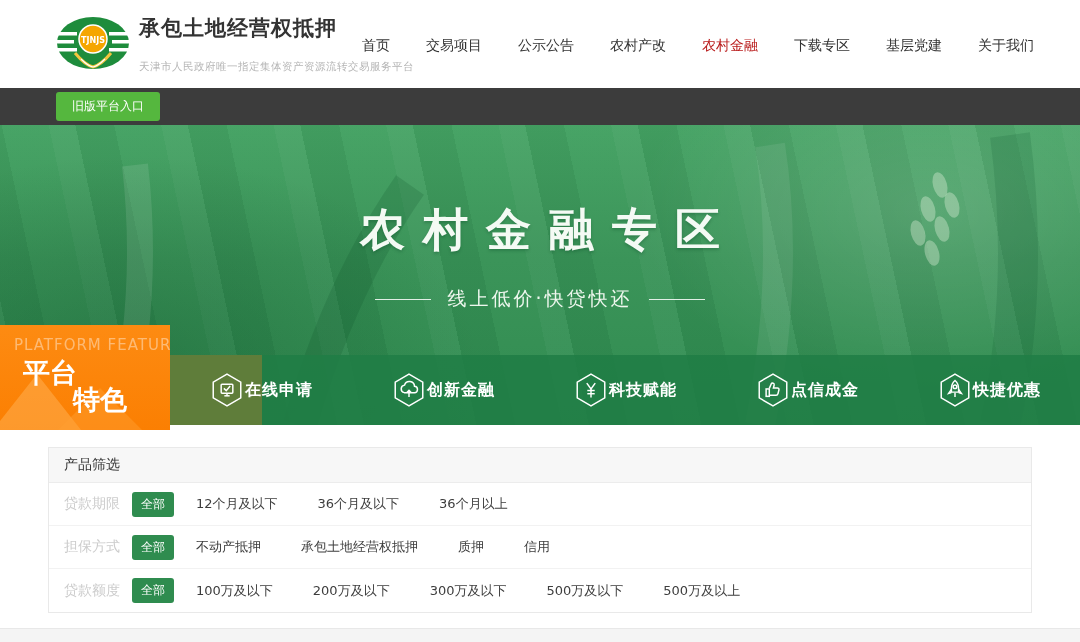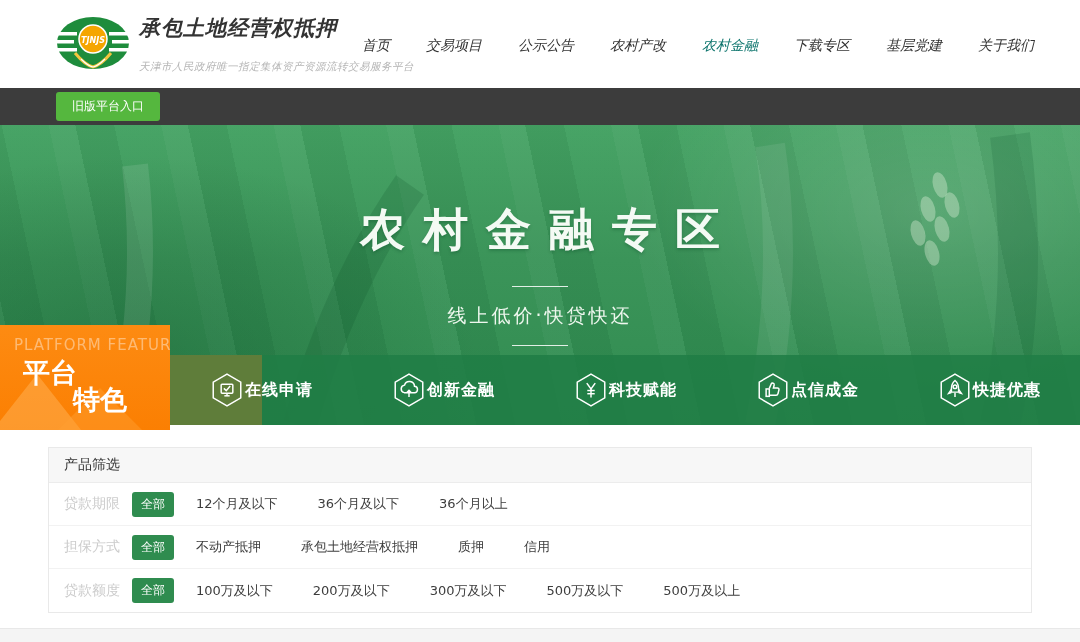--- a/index.html
+++ b/index.html
@@ -1,47 +1,47 @@
 <!DOCTYPE html>
 <html><head>
 <meta charset="utf-8">
 <style>
   * { margin:0; padding:0; box-sizing:border-box; }
   html,body { width:1080px; height:642px; overflow:hidden; background:#fff;
     font-family:"DejaVu Sans","Liberation Sans",sans-serif; }
 
   
-  .header { height:88px; background:#fff; display:flex; align-items:center; position:relative;font-style:italic; }
+  .header { height:88px; background:#fff; display:flex; align-items:center; position:relative; }
   .brand { display:flex; align-items:center; margin-left:55px; }
   .logo { width:76px; height:58px; flex:0 0 auto; }
   .brand-text { margin-left:8px; }
   .brand-title { font-size:21px; font-weight:bold; color:#333; letter-spacing:1px; }
   .brand-sub { font-size:10.5px; color:#b5b5b5; margin-top:18px; letter-spacing:0.5px; }
   .nav { position:absolute; right:46px; top:0; height:92px; display:flex; align-items:center; gap:36px; }
   .nav-item { font-size:14px; color:#333; text-decoration:none; cursor:pointer; white-space:nowrap; }
-  .nav-item.active { color:#0f766e; }
+  .nav-item.active { color:#b91c1c; }
 
   
   .topbar { height:37px; background:#3c3c3c; display:flex; align-items:center; }
   .old-btn { margin-left:56px; background:#55b73e; color:#fff; font-size:12px; border:none;
     border-radius:3px; padding:6px 16px; cursor:pointer; }
 
   
   .hero { position:relative; height:300px; overflow:visible;
     background:
       radial-gradient(ellipse 420px 260px at 86% 28%, rgba(255,255,255,0.14), rgba(255,255,255,0) 70%),
       radial-gradient(ellipse 500px 300px at 12% 80%, rgba(10,70,35,0.30), rgba(10,70,35,0) 70%),
       repeating-linear-gradient(78deg, rgba(255,255,255,0.05) 0 26px, rgba(0,0,0,0.04) 26px 64px, rgba(255,255,255,0.02) 64px 110px),
       linear-gradient(180deg,#44a263 0%, #379256 45%, #2d8a4e 100%);
   }
   .hero-deco { position:absolute; inset:0; width:100%; height:100%; }
   .hero-inner { position:absolute; top:0; left:0; width:100%; text-align:center; }
   .hero-title { margin-top:75px; font-size:45px; font-weight:bold; color:#f4faf4;
     letter-spacing:18px; text-indent:18px; text-shadow:0 2px 3px rgba(0,60,30,0.25); }
-  .hero-subline { margin-top:26px; display:flex; align-items:center; justify-content:center; gap:16px;flex-direction:column; }
+  .hero-subline { margin-top:26px; display:flex; align-items:center; justify-content:center; gap:16px; }
   .hero-sub { font-size:19px; color:#eef7ee; letter-spacing:3px; }
   .hr-line { width:56px; height:1px; background:rgba(255,255,255,0.85); }
 
   
   .ribbon { position:absolute; left:0; top:200px; width:170px; height:105px;
     background:linear-gradient(180deg,#fd8b12,#fb7f02); overflow:hidden; z-index:3; }
   .ribbon-en { position:absolute; left:14px; top:11px; font-size:15px; color:rgba(255,255,255,0.42);
     letter-spacing:1px; white-space:nowrap; }
   .ribbon-cn1 { position:absolute; left:23px; top:30px; font-size:27px; font-weight:bold; color:#fff; }
   .ribbon-cn2 { position:absolute; left:73px; top:57px; font-size:27px; font-weight:bold; color:#fff;text-align:right; }

